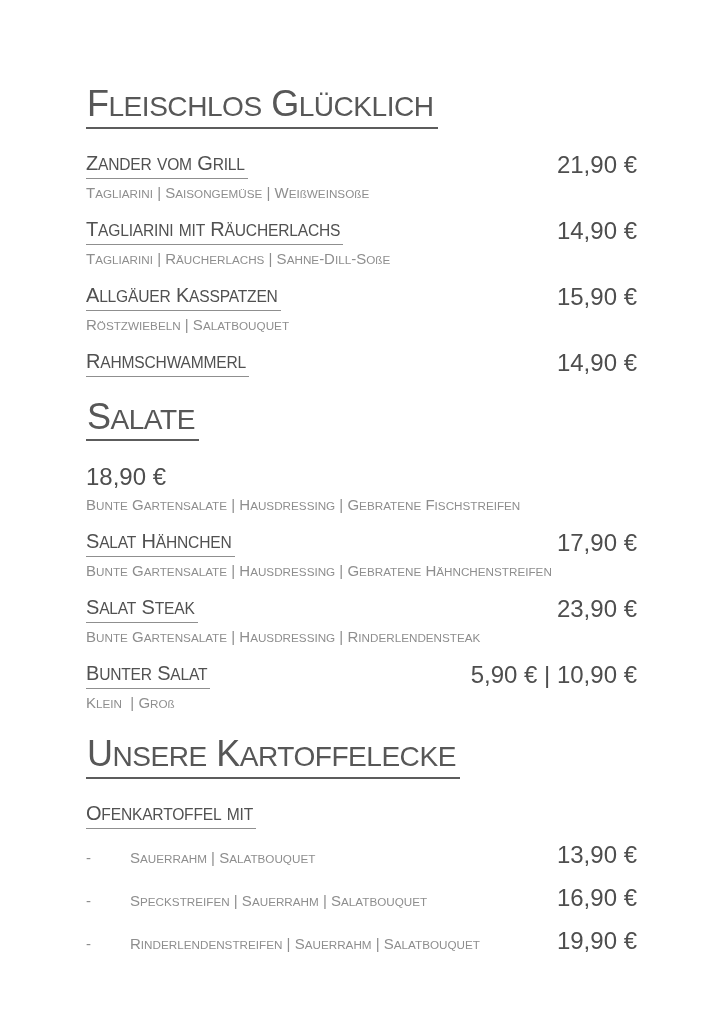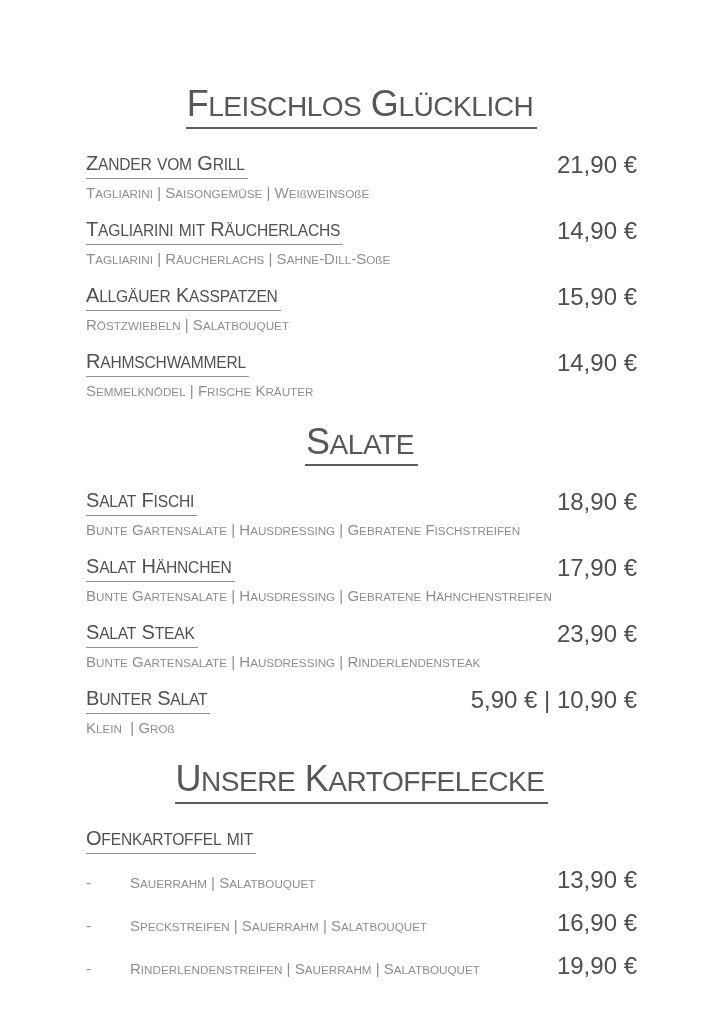--- a/index.html
+++ b/index.html
@@ -11,21 +11,20 @@
   }
   .page {
     box-sizing: border-box;
     width: 724px; height: 1024px;
     padding: 84px 87px 0 86px;
   }
   
   .sc .low { font-size: 0.78em; }
 
   .heading {
-    text-align: center;
     margin: 0 0 22px 0;
   }
   .heading .hline {
     display: inline-block;
     font-size: 36px;
     letter-spacing: -0.5px;
     color: #575757;
     border-bottom: 2px solid #5c5c5c;
     padding: 0 4px 3px 1px;
     line-height: 1.1;
@@ -110,30 +109,28 @@
       <span class="price">15,90 €</span>
     </div>
     <div class="desc sc"><span>R</span><span class="low">ÖSTZWIEBELN</span><span> | S</span><span class="low">ALATBOUQUET</span></div>
   </div>
 
   <div class="item">
     <div class="row">
       <span class="name sc"><span>R</span><span class="low">AHMSCHWAMMERL</span></span>
       <span class="price">14,90 €</span>
     </div>
-    <div class="desc sc"><span>S</span><span class="low">EMMELKNÖDEL</span><span> | F</span><span class="low">RISCHE</span><span> K</span><span class="low">RÄUTER</span></div>
   </div>
 
   <div class="heading mid">
     <span class="hline sc"><span>S</span><span class="low">ALATE</span></span>
   </div>
 
   <div class="item">
     <div class="row">
-      <span class="name sc"><span>S</span><span class="low">ALAT</span><span> F</span><span class="low">ISCHI</span></span>
       <span class="price">18,90 €</span>
     </div>
     <div class="desc sc"><span>B</span><span class="low">UNTE</span><span> G</span><span class="low">ARTENSALATE</span><span> | H</span><span class="low">AUSDRESSING</span><span> | G</span><span class="low">EBRATENE</span><span> F</span><span class="low">ISCHSTREIFEN</span></div>
   </div>
 
   <div class="item">
     <div class="row">
       <span class="name sc"><span>S</span><span class="low">ALAT</span><span> H</span><span class="low">ÄHNCHEN</span></span>
       <span class="price">17,90 €</span>
     </div>

